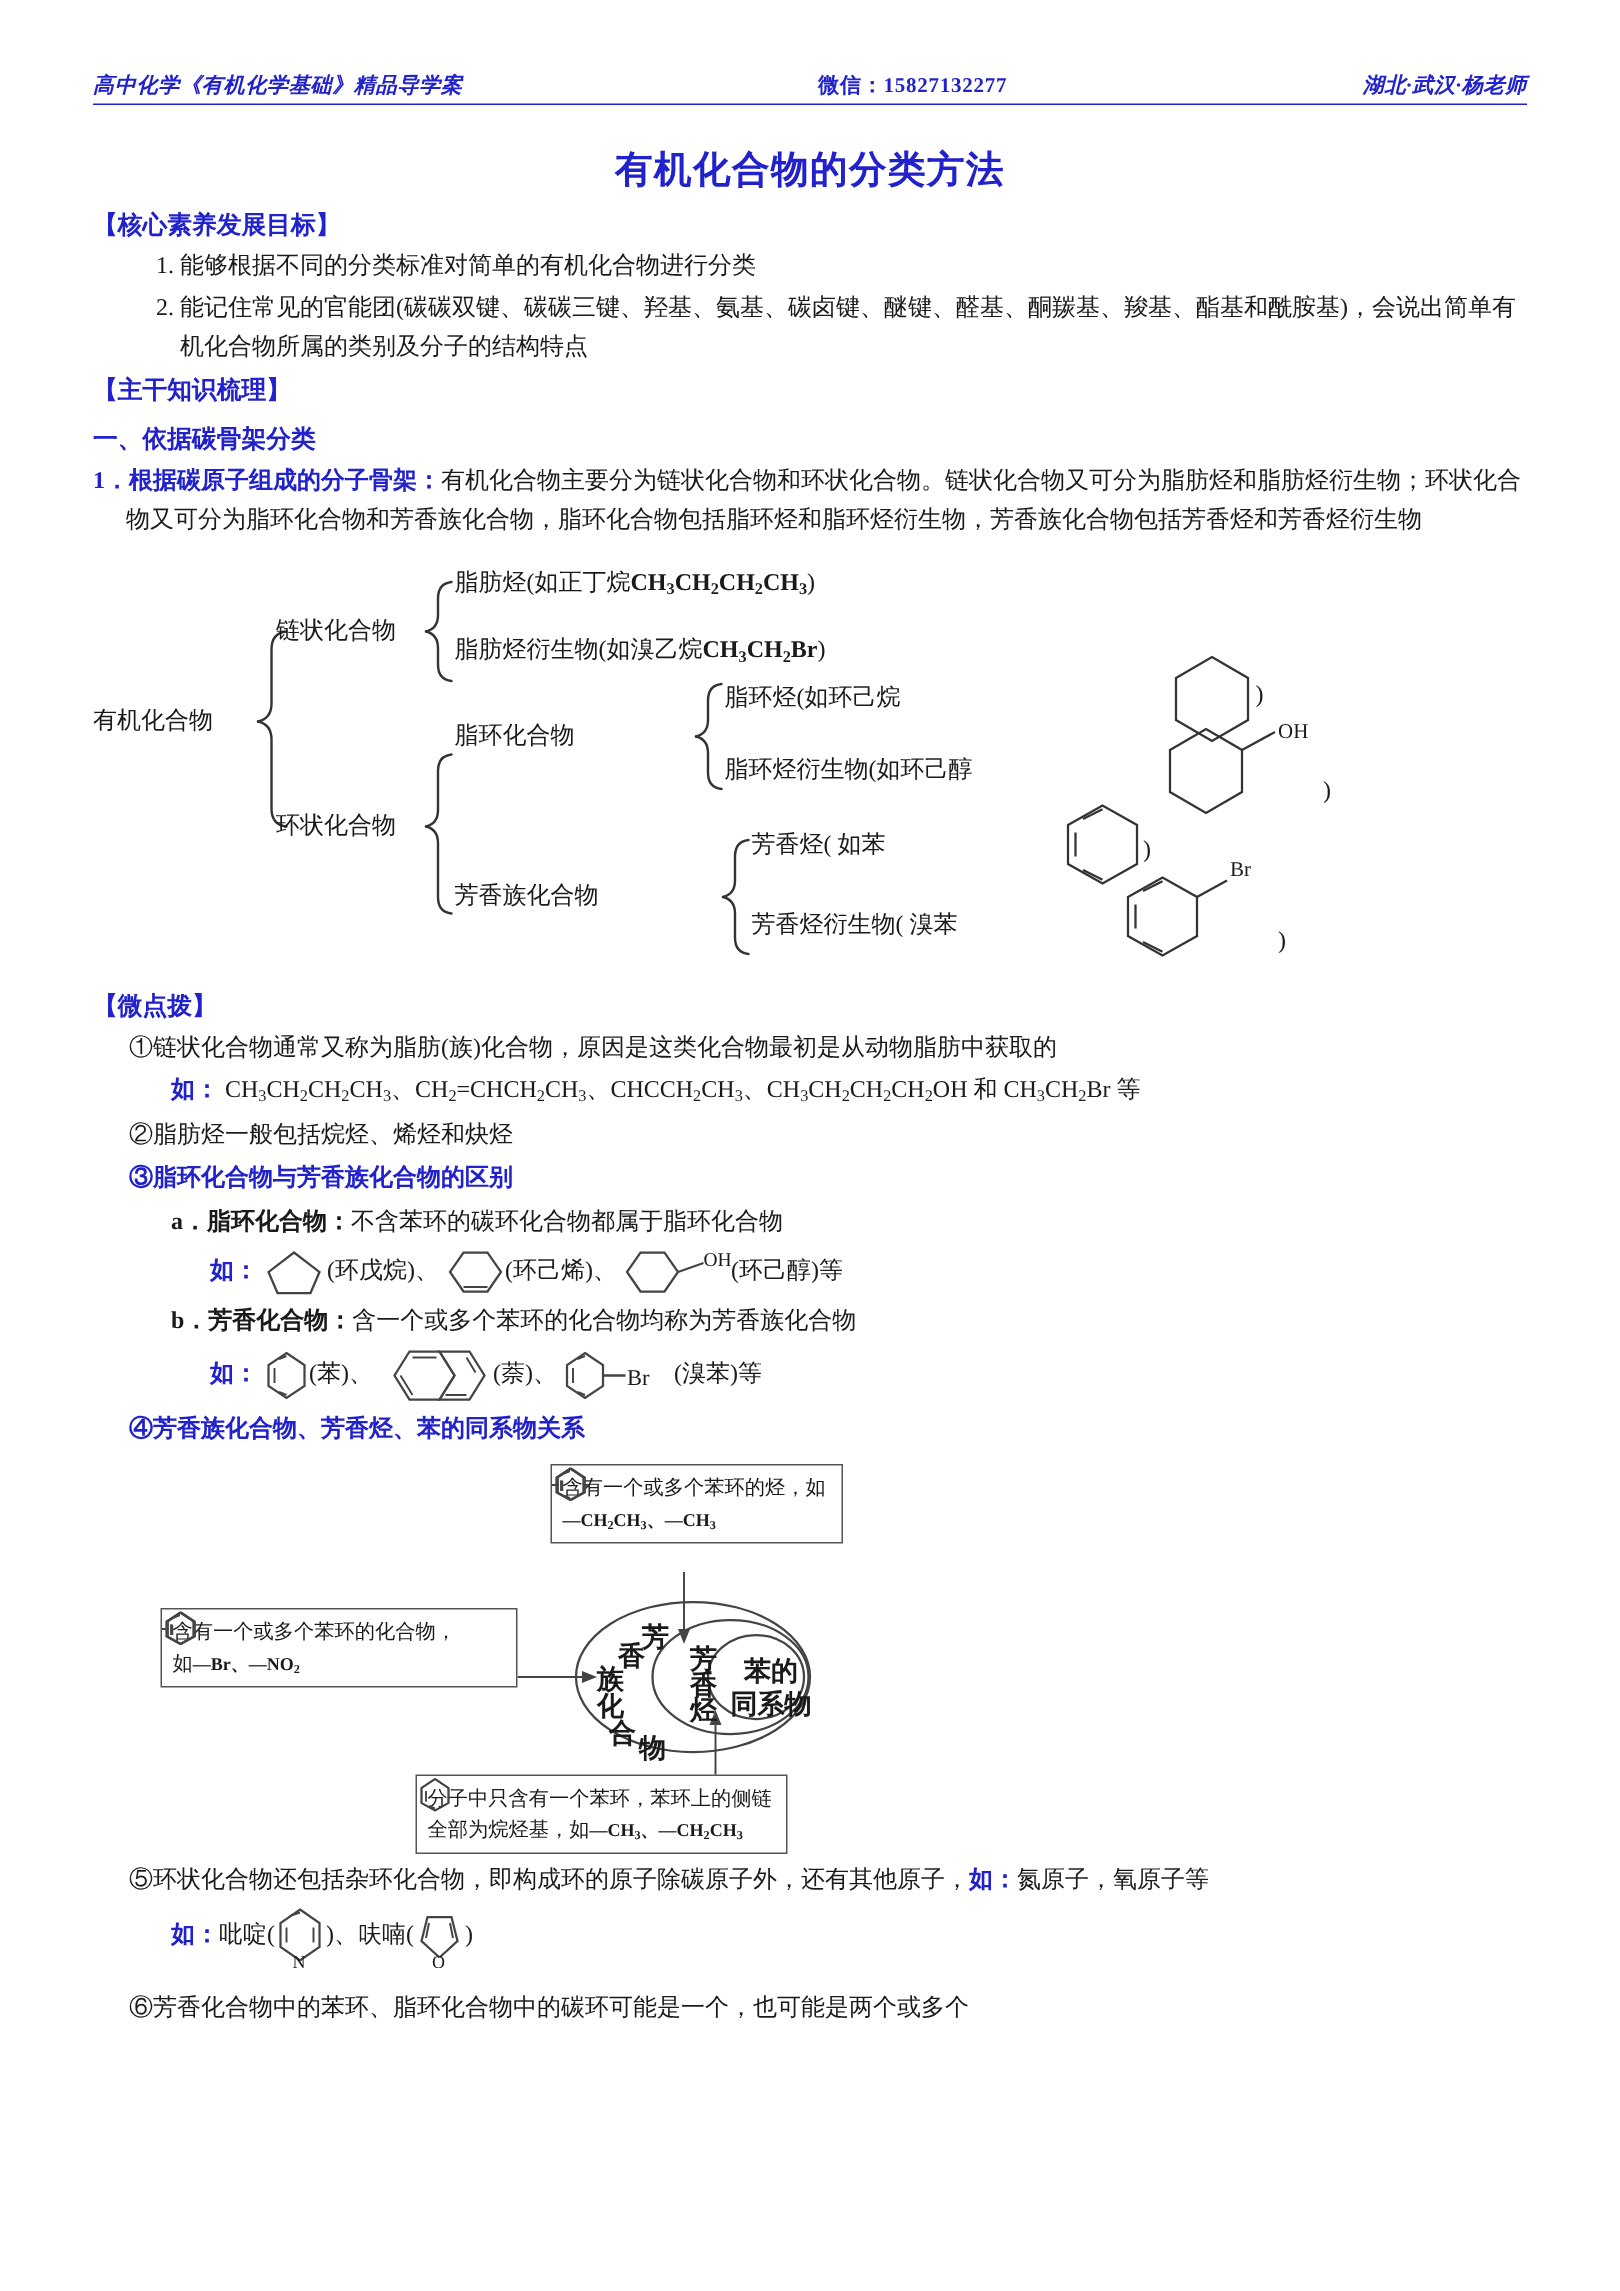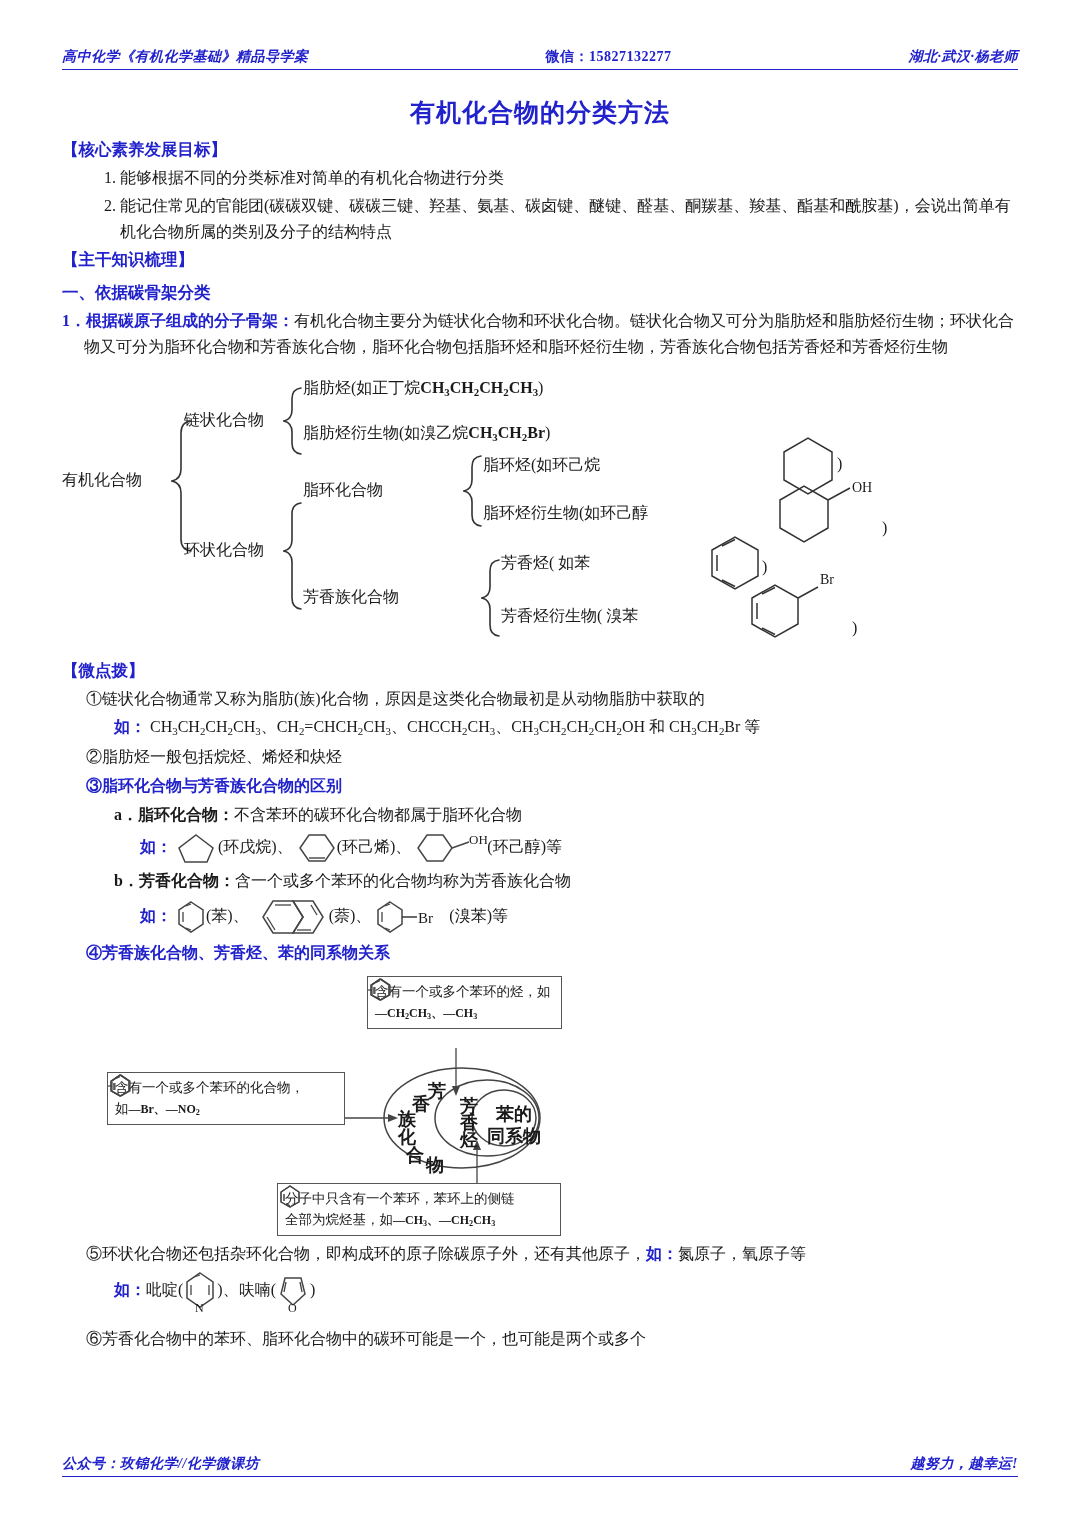--- a/index.html
+++ b/index.html
@@ -286,21 +286,21 @@
           <polygon points="12,2 21,8 21,18 12,23 3,18 3,8" fill="none" stroke="#444" stroke-width="1.2"></polygon>
           <line x1="6" y1="10" x2="6" y2="17" stroke="#444" stroke-width="1"></line>
         </svg><svg class="inline-svg" width="26" height="24" viewBox="0 0 26 24">
           <line x1="0" y1="13" x2="4" y2="13" stroke="#444" stroke-width="1.2"></line>
           <polygon points="13,2 22,8 22,18 13,23 4,18 4,8" fill="none" stroke="#444" stroke-width="1.2"></polygon>
           <line x1="7" y1="10" x2="7" y2="17" stroke="#444" stroke-width="1"></line>
         </svg><span class="fml" style="font-size:12px">—NO<sub>2</sub></span>
       </div>
     </div>
 
-    <div class="vbox" style="left:215px; top:213px; width:284px;">
+    <div class="vbox" style="left:215px; top:213px; width:248px;">
       <div>分子中只含有一个苯环，苯环上的侧链</div>
       <div style="white-space:nowrap; margin-top:2px;">
         <span>全部为烷烃基，如</span><svg class="inline-svg" width="24" height="24" viewBox="0 0 24 24">
           <polygon points="12,2 21,8 21,18 12,23 3,18 3,8" fill="none" stroke="#444" stroke-width="1.2"></polygon>
           <line x1="6" y1="10" x2="6" y2="17" stroke="#444" stroke-width="1"></line>
           <line x1="8" y1="20" x2="12" y2="21.6" stroke="#444" stroke-width="1"></line>
         </svg><span class="fml" style="font-size:12px">—CH<sub>3</sub>、</span><svg class="inline-svg" width="24" height="24" viewBox="0 0 24 24">
           <polygon points="12,2 21,8 21,18 12,23 3,18 3,8" fill="none" stroke="#444" stroke-width="1.2"></polygon>
           <line x1="6" y1="10" x2="6" y2="17" stroke="#444" stroke-width="1"></line>
           <line x1="8" y1="20" x2="12" y2="21.6" stroke="#444" stroke-width="1"></line>
@@ -341,18 +341,14 @@
     </svg><span>)、呋喃(</span><svg class="inline-svg" width="34" height="42" viewBox="0 0 34 42">
       <polyline points="17,35 5,24 9,8 25,8 29,24 17,35" fill="none" stroke="#444" stroke-width="1.5"></polyline>
       <line x1="10" y1="12" x2="8" y2="22" stroke="#444" stroke-width="1.3"></line>
       <line x1="24" y1="12" x2="26" y2="22" stroke="#444" stroke-width="1.3"></line>
       <text x="12" y="42" font-size="12" font-family="Liberation Serif, serif" fill="#1a1a1a">O</text>
     </svg><span>)</span>
   </p>
 
   <p class="body indent1" style="margin-top:14px;">⑥芳香化合物中的苯环、脂环化合物中的碳环可能是一个，也可能是两个或多个</p>
 
-  <div class="runfoot">
-    <span>公众号：玫锦化学//化学微课坊</span>
-    <span>越努力，越幸运!</span>
-  </div>
 
 </div>
 
 </body></html>

